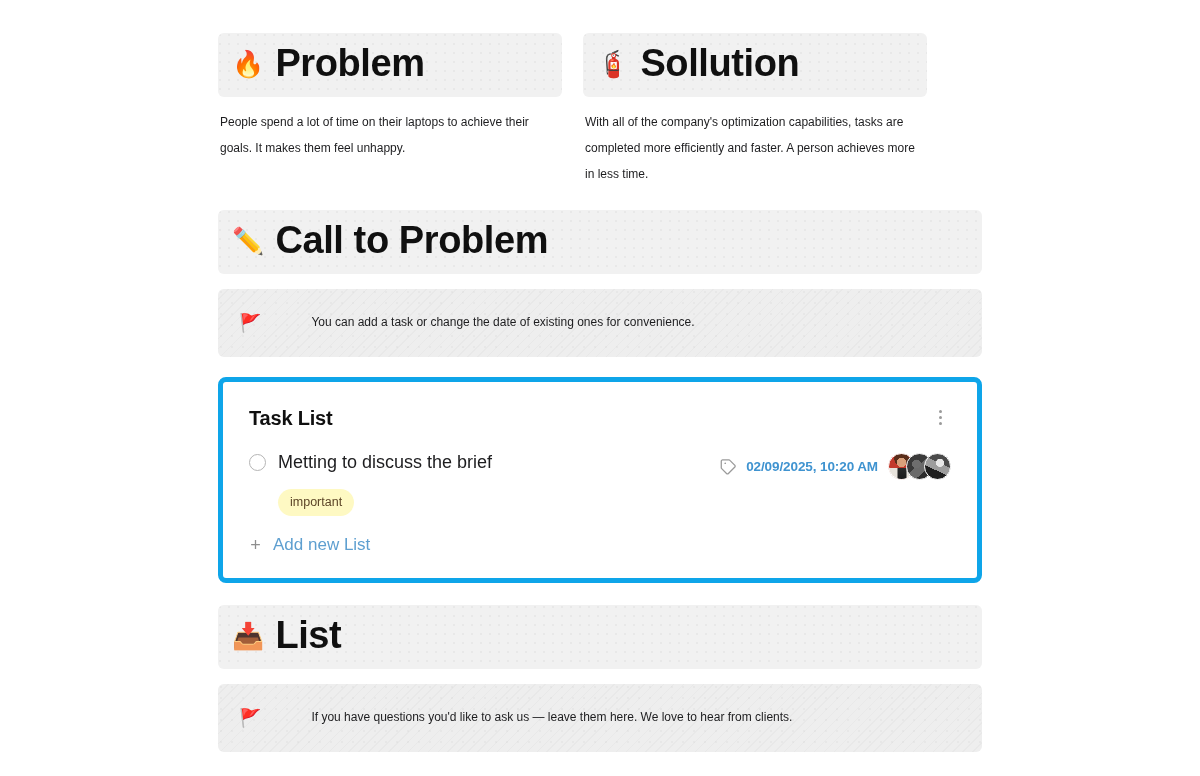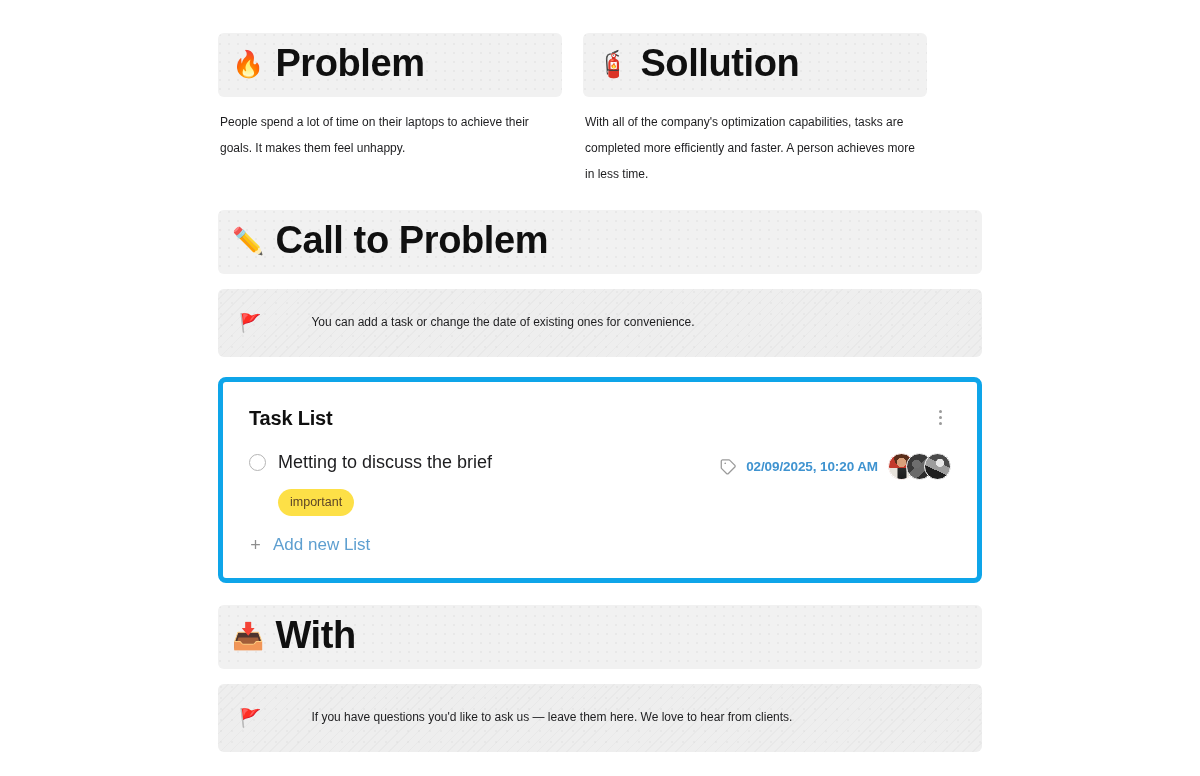--- a/index.html
+++ b/index.html
@@ -220,21 +220,21 @@
   .av3 {
     background:
       radial-gradient(circle at 60% 35%, #e8e8e8 0 18%, transparent 19%),
       linear-gradient(25deg, #1e1e1e 0 38%, #9d9d9d 38% 62%, #4a4a4a 62% 100%),
       #555;
   }
 
   .badge-row { margin-top: 9px; padding-left: 29px; }
   .badge {
     display: inline-block;
-    background: #fde047;
+    background: #fef9c3;
     color: #5c4527;
     font-size: 12.5px;
     line-height: 1;
     padding: 7px 12px 8px 12px;
     border-radius: 999px;
     font-weight: 400;
   }
 
   .add-row {
     display: flex;
@@ -332,21 +332,21 @@
       <div class="add-row">
         <span class="add-plus">+</span>
         <span class="add-label">Add new List</span>
       </div>
 
     </div>
 
     <div style="margin-top:22px;">
       <div class="section-bar">
         <span class="emoji">📥</span>
-        <span class="title">With</span>
+        <span class="title">List</span>
       </div>
       <div class="callout">
         <span class="flag">🚩</span>
         <span class="text">If you have questions you'd like to ask us — leave them here. We love to hear from clients.</span>
       </div>
     </div>
 
   </div>
 </div>
 

